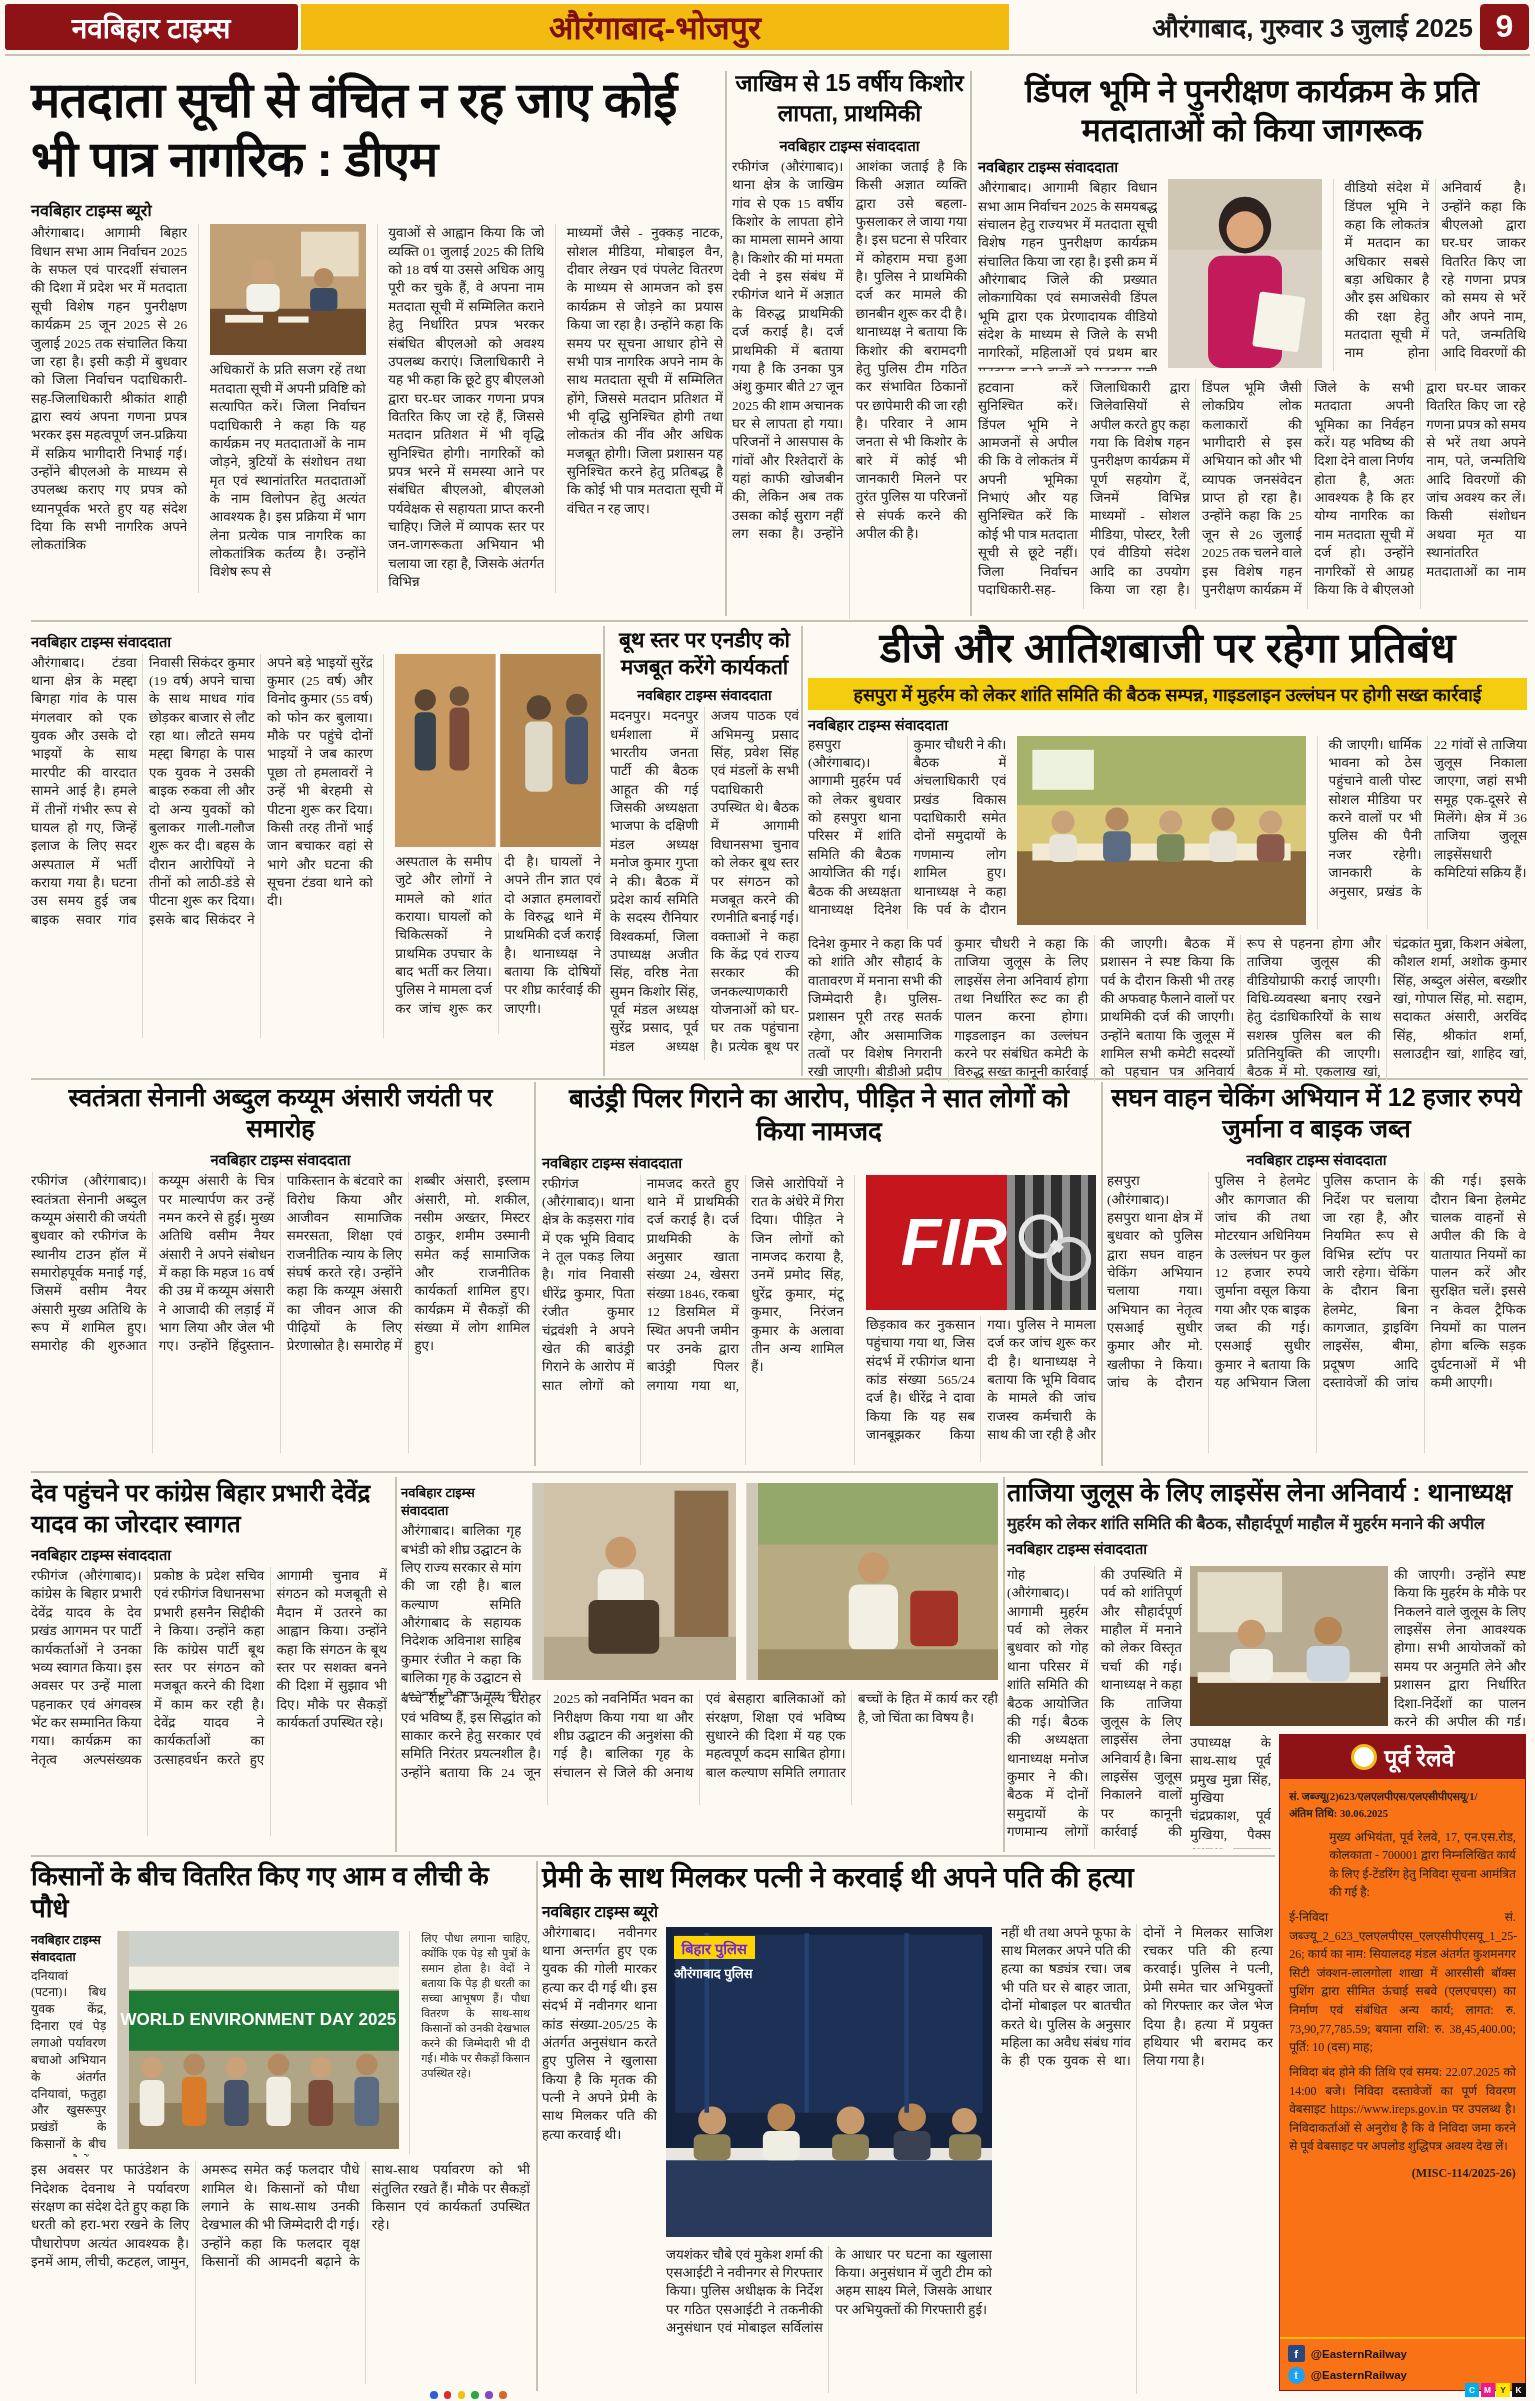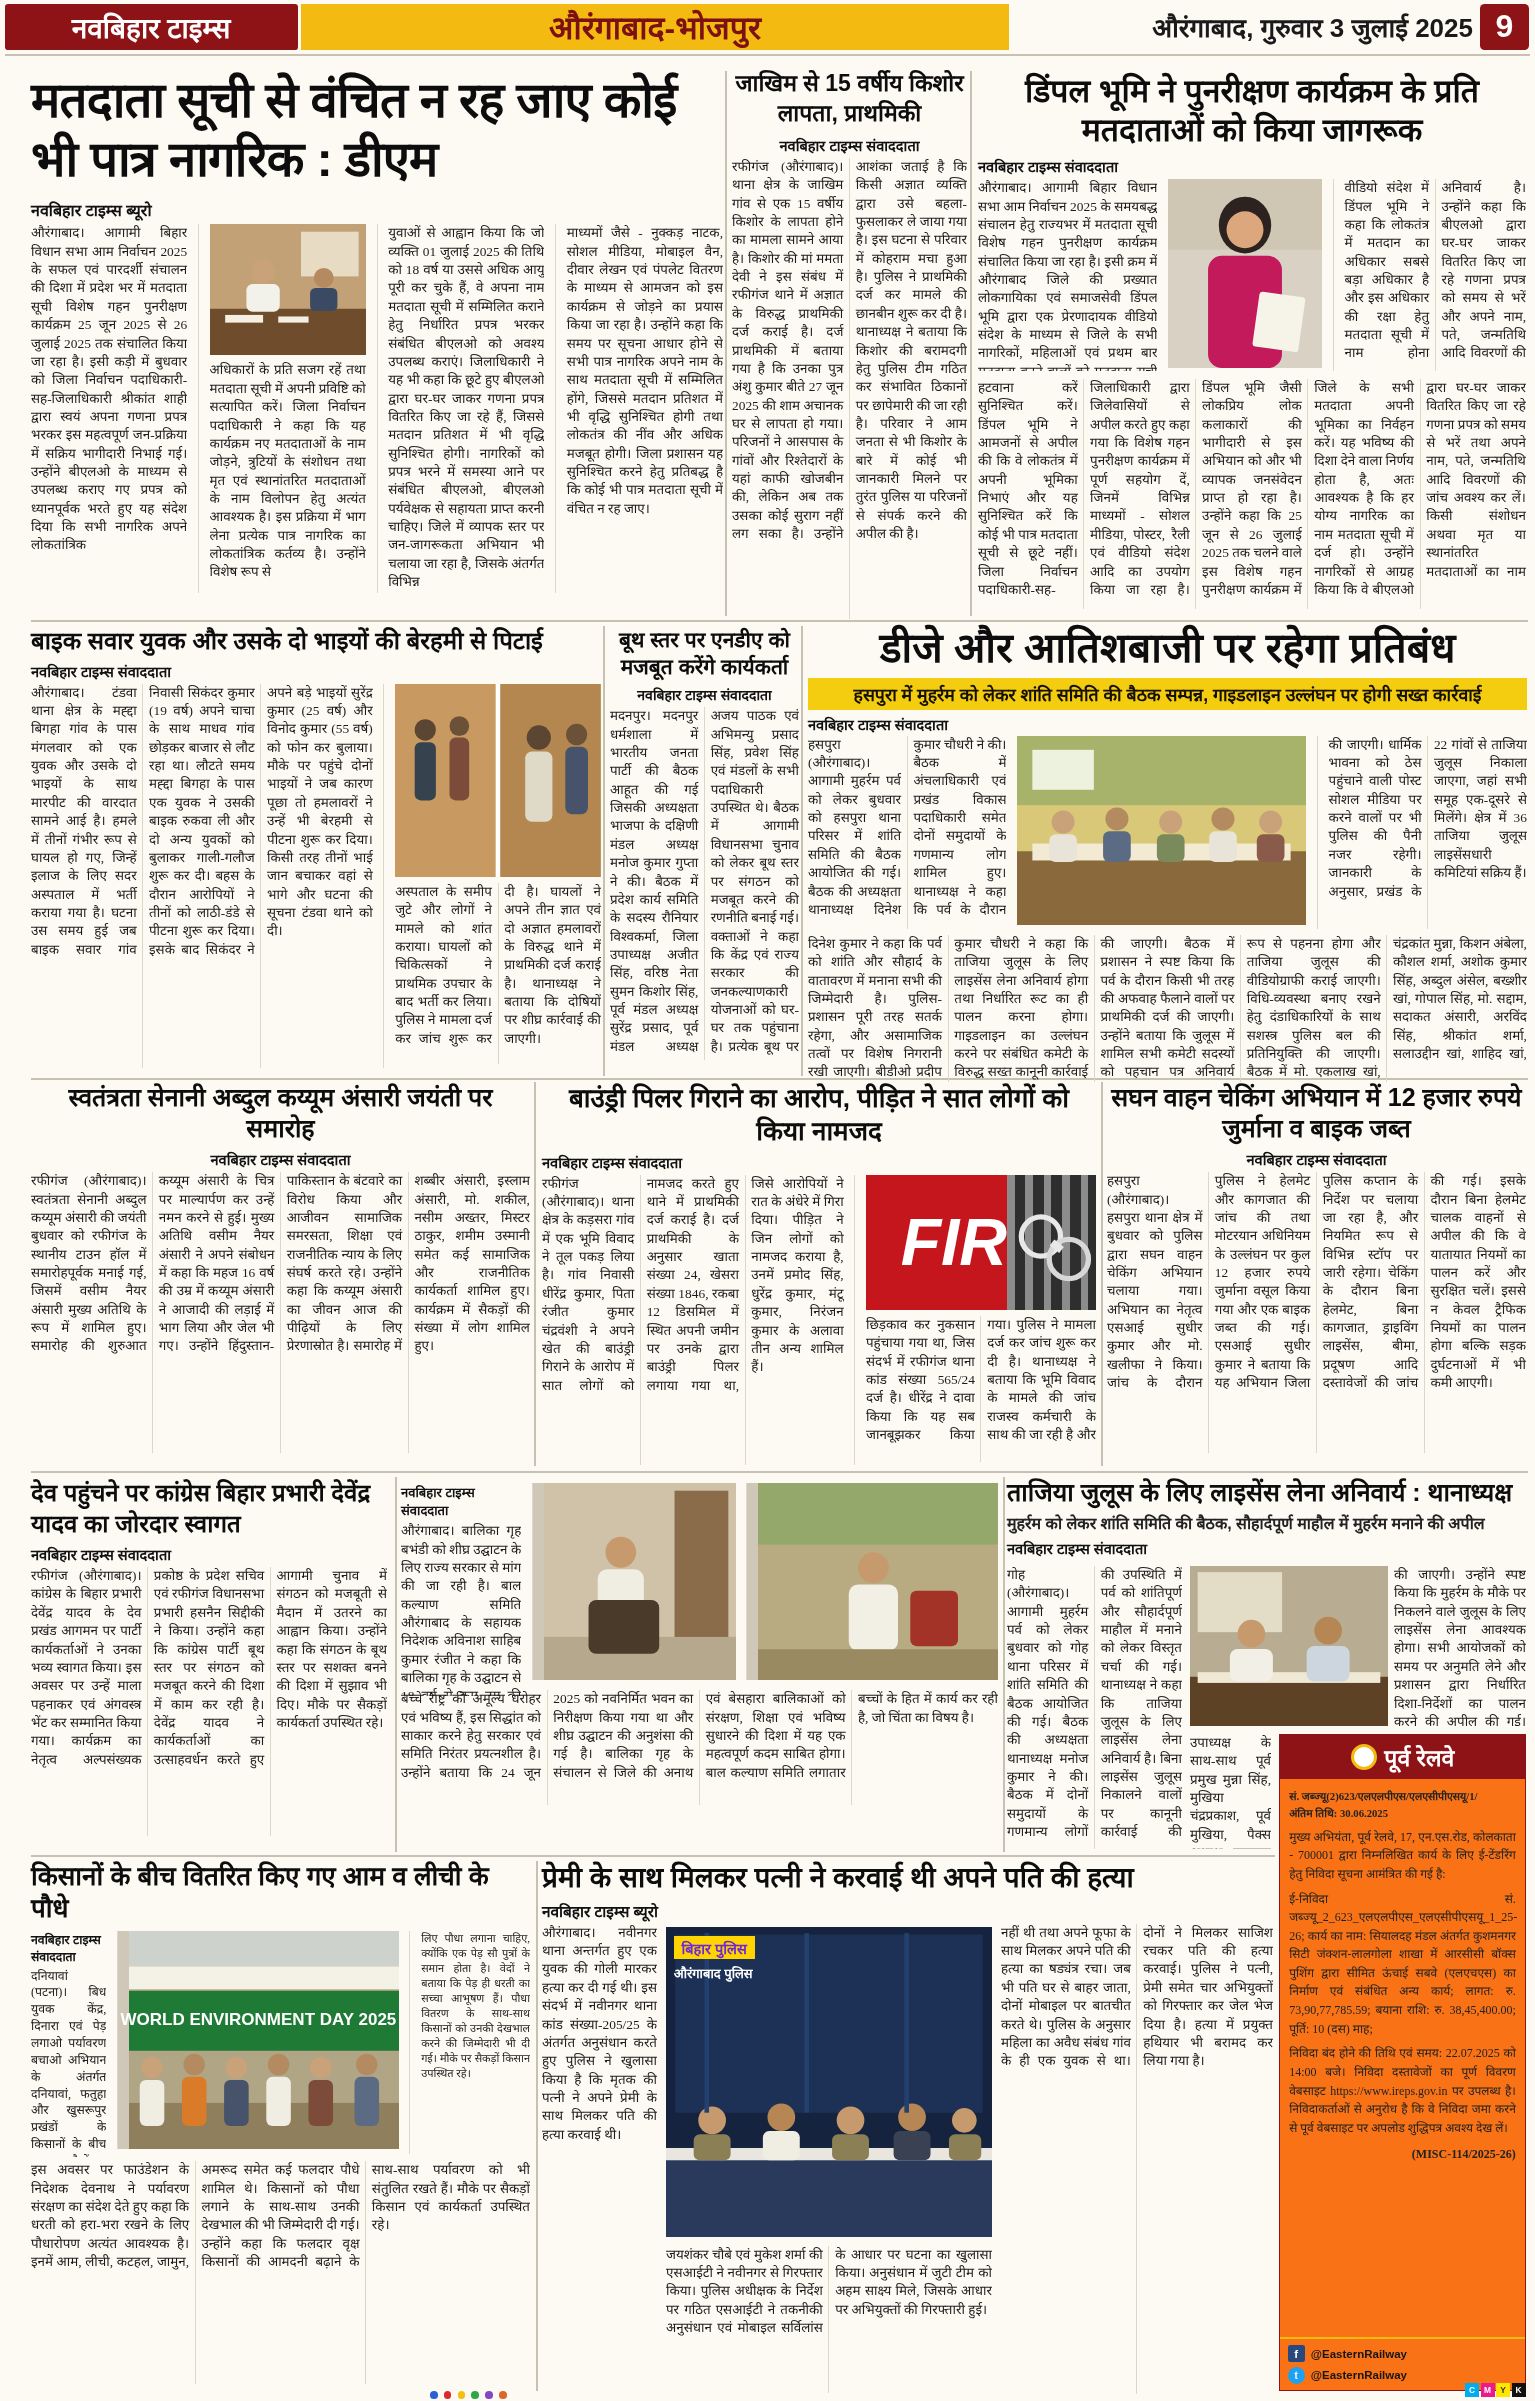--- a/index.html
+++ b/index.html
@@ -101,21 +101,20 @@
           <rect x="52" y="100" width="96" height="146" rx="18" fill="#c21a5b"></rect>
           <rect x="114" y="150" width="60" height="72" rx="4" fill="#f6f3e8" transform="rotate(8 144 186)"></rect>
         </svg>
       </div>
       <div class="body cols2" style="width:183px;">वीडियो संदेश में डिंपल भूमि ने कहा कि लोकतंत्र में मतदान का अधिकार सबसे बड़ा अधिकार है और इस अधिकार की रक्षा हेतु मतदाता सूची में नाम होना अनिवार्य है। उन्होंने कहा कि बीएलओ द्वारा घर-घर जाकर वितरित किए जा रहे गणना प्रपत्र को समय से भरें और अपने नाम, पते, जन्मतिथि आदि विवरणों की जांच अवश्य कर लें।</div>
     </div>
     <div class="body cols5" style="height:230px;margin-top:7.7px;">हटवाना करें सुनिश्चित करें। डिंपल भूमि ने आमजनों से अपील की कि वे लोकतंत्र में अपनी भूमिका निभाएं और यह सुनिश्चित करें कि कोई भी पात्र मतदाता सूची से छूटे नहीं। जिला निर्वाचन पदाधिकारी-सह-जिलाधिकारी द्वारा जिलेवासियों से अपील करते हुए कहा गया कि विशेष गहन पुनरीक्षण कार्यक्रम में पूर्ण सहयोग दें, जिनमें विभिन्न माध्यमों - सोशल मीडिया, पोस्टर, रैली एवं वीडियो संदेश आदि का उपयोग किया जा रहा है। डिंपल भूमि जैसी लोकप्रिय लोक कलाकारों की भागीदारी से इस अभियान को और भी व्यापक जनसंवेदन प्राप्त हो रहा है। उन्होंने कहा कि 25 जून से 26 जुलाई 2025 तक चलने वाले इस विशेष गहन पुनरीक्षण कार्यक्रम में जिले के सभी मतदाता अपनी भूमिका का निर्वहन करें। यह भविष्य की दिशा देने वाला निर्णय होता है, अतः आवश्यक है कि हर योग्य नागरिक का नाम मतदाता सूची में दर्ज हो। उन्होंने नागरिकों से आग्रह किया कि वे बीएलओ द्वारा घर-घर जाकर वितरित किए जा रहे गणना प्रपत्र को समय से भरें तथा अपने नाम, पते, जन्मतिथि आदि विवरणों की जांच अवश्य कर लें। किसी संशोधन अथवा मृत या स्थानांतरित मतदाताओं का नाम हटवाना सुनिश्चित करें।</div>
   </div>
 
   <div class="abs" style="left:31px;top:626px;width:570px;">
-    <div class="hl" style="font-size:24px;line-height:1.25;">बाइक सवार युवक और उसके दो भाइयों की बेरहमी से पिटाई</div>
     <div class="byline" style="font-size:14.6px;margin:4.6px 0 3.1px;">नवबिहार टाइम्स संवाददाता</div>
     <div class="flexrow">
       <div class="body cols3" style="width:347px;height:384px;">औरंगाबाद। टंडवा थाना क्षेत्र के मह्द्दा बिगहा गांव के पास मंगलवार को एक युवक और उसके दो भाइयों के साथ मारपीट की वारदात सामने आई है। हमले में तीनों गंभीर रूप से घायल हो गए, जिन्हें इलाज के लिए सदर अस्पताल में भर्ती कराया गया है। घटना उस समय हुई जब बाइक सवार गांव निवासी सिकंदर कुमार (19 वर्ष) अपने चाचा के साथ माधव गांव छोड़कर बाजार से लौट रहा था। लौटते समय मह्द्दा बिगहा के पास एक युवक ने उसकी बाइक रुकवा ली और दो अन्य युवकों को बुलाकर गाली-गलौज शुरू कर दी। बहस के दौरान आरोपियों ने तीनों को लाठी-डंडे से पीटना शुरू कर दिया। इसके बाद सिकंदर ने अपने बड़े भाइयों सुरेंद्र कुमार (25 वर्ष) और विनोद कुमार (55 वर्ष) को फोन कर बुलाया। मौके पर पहुंचे दोनों भाइयों ने जब कारण पूछा तो हमलावरों ने उन्हें भी बेरहमी से पीटना शुरू कर दिया। किसी तरह तीनों भाई जान बचाकर वहां से भागे और घटना की सूचना टंडवा थाने को दी।</div>
       <div style="width:209px;">
         <div class="photo" style="width:100%;height:193px;">
           <svg viewBox="0 0 272 252" preserveAspectRatio="none">
             <rect width="272" height="252" fill="#fff"></rect>
             <rect x="0" y="0" width="133" height="252" fill="#c89a62"></rect>
             <rect x="139" y="0" width="133" height="252" fill="#b3874f"></rect>
             <circle cx="40" cy="60" r="14" fill="#5a4632"></circle>
@@ -327,21 +326,21 @@
   </div>
 
   <div class="abs" style="left:1279px;top:1734px;width:247px;height:657px;border:1.5px solid #8e1317;background:#f97316;box-sizing:border-box;display:flex;flex-direction:column;">
     <div style="background:#8e1317;color:#fff;font-weight:bold;font-size:23px;text-align:center;padding:6.1px 0;display:flex;align-items:center;justify-content:center;gap:7.7px;">
       <span style="display:inline-block;width:20px;height:20px;border-radius:50%;background:#fff;border:3.1px solid #f3ba12;"></span>
       <span>पूर्व रेलवे</span>
     </div>
     <div style="padding:9.2px 9.2px;font-size:12px;line-height:1.55;color:#222;flex:1;font-family:'Liberation Serif',serif;text-align:justify;">
       <div style="font-weight:bold;font-size:10.7px;">सं. जब्ज्यू(2)623/एलएलपीएस/एलएसीपीएसयू/1/</div>
       <div style="font-weight:bold;font-size:10.7px;">अंतिम तिथि: 30.06.2025</div>
-      <div style="margin-top:6.1px;">मुख्य अभियंता, पूर्व रेलवे, 17, एन.एस.रोड, कोलकाता - 700001 द्वारा निम्नलिखित कार्य के लिए ई-टेंडरिंग हेतु निविदा सूचना आमंत्रित की गई है:</div>
+      <div style="margin-top:6.1px;margin-left:40px;">मुख्य अभियंता, पूर्व रेलवे, 17, एन.एस.रोड, कोलकाता - 700001 द्वारा निम्नलिखित कार्य के लिए ई-टेंडरिंग हेतु निविदा सूचना आमंत्रित की गई है:</div>
       <div style="margin-top:6.1px;">ई-निविदा सं. जब्ज्यू_2_623_एलएलपीएस_एलएसीपीएसयू_1_25-26; कार्य का नाम: सियालदह मंडल अंतर्गत कुशमनगर सिटी जंक्शन-लालगोला शाखा में आरसीसी बॉक्स पुशिंग द्वारा सीमित ऊंचाई सबवे (एलएचएस) का निर्माण एवं संबंधित अन्य कार्य; लागत: रु. 73,90,77,785.59; बयाना राशि: रु. 38,45,400.00; पूर्ति: 10 (दस) माह;</div>
       <div style="margin-top:6.1px;">निविदा बंद होने की तिथि एवं समय: 22.07.2025 को 14:00 बजे। निविदा दस्तावेजों का पूर्ण विवरण वेबसाइट https://www.ireps.gov.in पर उपलब्ध है। निविदाकर्ताओं से अनुरोध है कि वे निविदा जमा करने से पूर्व वेबसाइट पर अपलोड शुद्धिपत्र अवश्य देख लें।</div>
       <div style="margin-top:7.7px;text-align:right;font-weight:bold;">(MISC-114/2025-26)</div>
     </div>
     <div style="border-top:2.3px solid #f3ba12;padding:6.1px 7.7px;display:flex;flex-direction:column;gap:4.6px;">
       <div style="display:flex;align-items:center;gap:6.1px;">
         <span style="width:17px;height:17px;background:#29487d;color:#fff;font-weight:bold;display:inline-flex;align-items:center;justify-content:center;border-radius:2.3px;font-size:11.5px;">f</span>
         <span style="font-weight:bold;font-size:11.5px;">@EasternRailway</span>
       </div>
       <div style="display:flex;align-items:center;gap:6.1px;">

